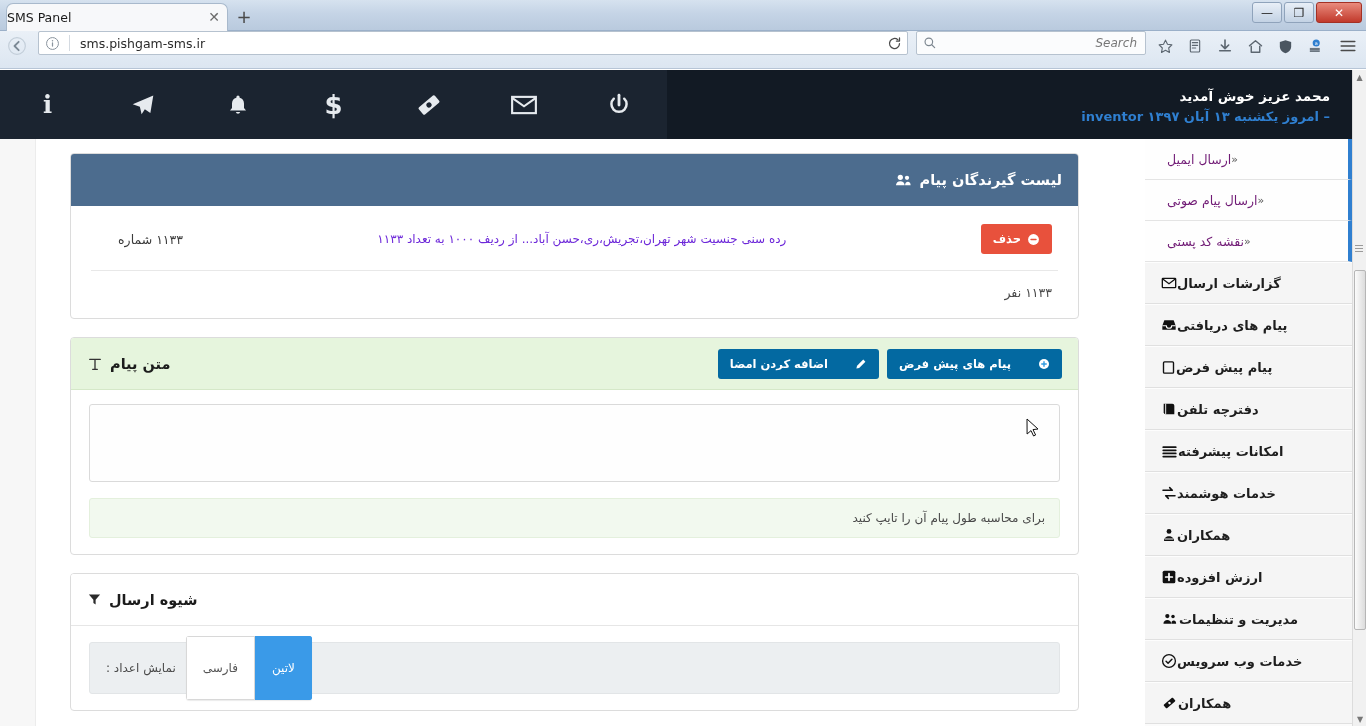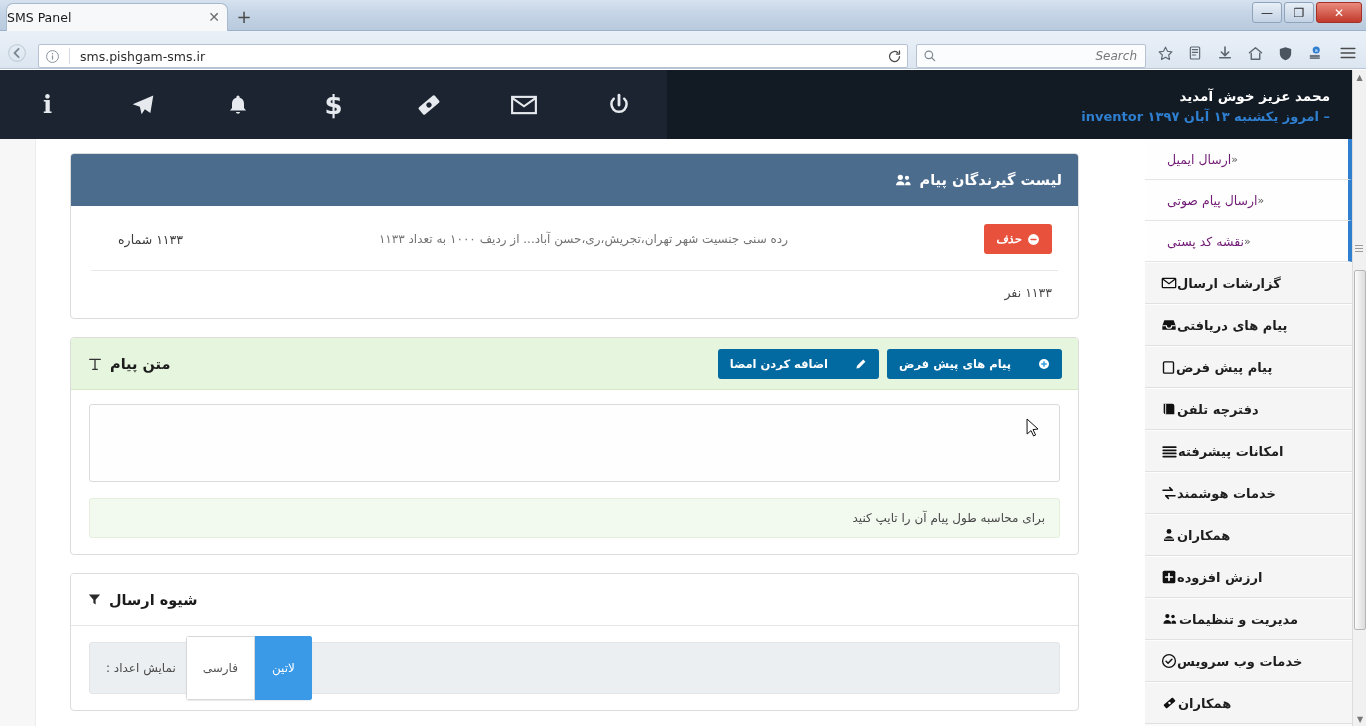--- a/index.html
+++ b/index.html
@@ -52,21 +52,21 @@
   }
   .winbtn.close {
     background: linear-gradient(to bottom, #e98b7d, #c1392b);
     color: #fff; border-color: #a33024; width: 46px;
   }
 
   .navbar {
     position: absolute; top: 31px; left: 0; width: 1366px; height: 38px;
     background: linear-gradient(to bottom, #eaf0f7, #dce6f1);
     border-bottom: 1px solid #b7c5d6;
-    display: flex; align-items: flex-end; direction: ltr;
+    display: flex; align-items: flex-start; direction: ltr;
   }
   .nav-icon {
     width: 30px; height: 30px; display: flex; align-items: center;
     justify-content: center; color: #5c6670; cursor: pointer; flex: none;
   }
   .urlbar {
     flex: 1; height: 24px; margin: 0 4px;
     background: #fff; border: 1px solid #b6c2cf; border-radius: 2px;
     display: flex; align-items: center; direction: ltr;
   }
@@ -166,30 +166,30 @@
   .hd-actions { display: flex; gap: 8px; }
 
   .btn {
     border: none; border-radius: 3px; color: #fff;
     font-size: 11.5px; font-weight: bold; padding: 8px 12px;
     display: flex; align-items: center; gap: 6px; cursor: pointer;
     font-family: inherit;
   }
   .btn.green { background: #4caf17; }
   .btn.blue  { background: #0369a1; gap: 27px; }
-  .btn.red   { background: #e8513c; font-style: italic; }
+  .btn.red   { background: #e8513c; }
 
   .panel-body { padding: 18px 20px; }
 
   .recip-row {
     display: flex; align-items: center; justify-content: space-between;
     padding: 0 6px 16px 6px; border-bottom: 1px solid #e8e8e8;
   }
   .recip-num { font-size: 12.5px; color: #3c3c3c; min-width: 86px; text-align: right; }
-  .recip-desc { font-size: 12px; color: #737373; flex: 1; text-align: center; padding: 0 20px; }
+  .recip-desc { font-size: 12px; color: #6d28d9; flex: 1; text-align: center; padding: 0 20px; }
   .recip-foot { padding: 14px 6px 0 6px; text-align: right; font-size: 12.5px; color: #4a4a4a; }
 
   .msg-area-wrap { padding: 14px 18px 0 18px; }
   textarea.msg-box {
     width: 100%; height: 78px; resize: none;
     border: 1px solid #dadada; border-radius: 3px;
     background: #fefefe; padding: 8px; font-family: inherit; font-size: 12px;
     outline: none; direction: rtl;
   }
   .msg-hint {

